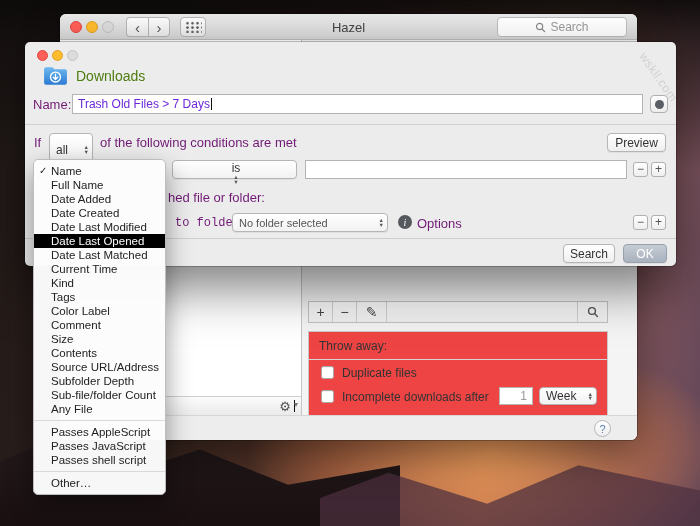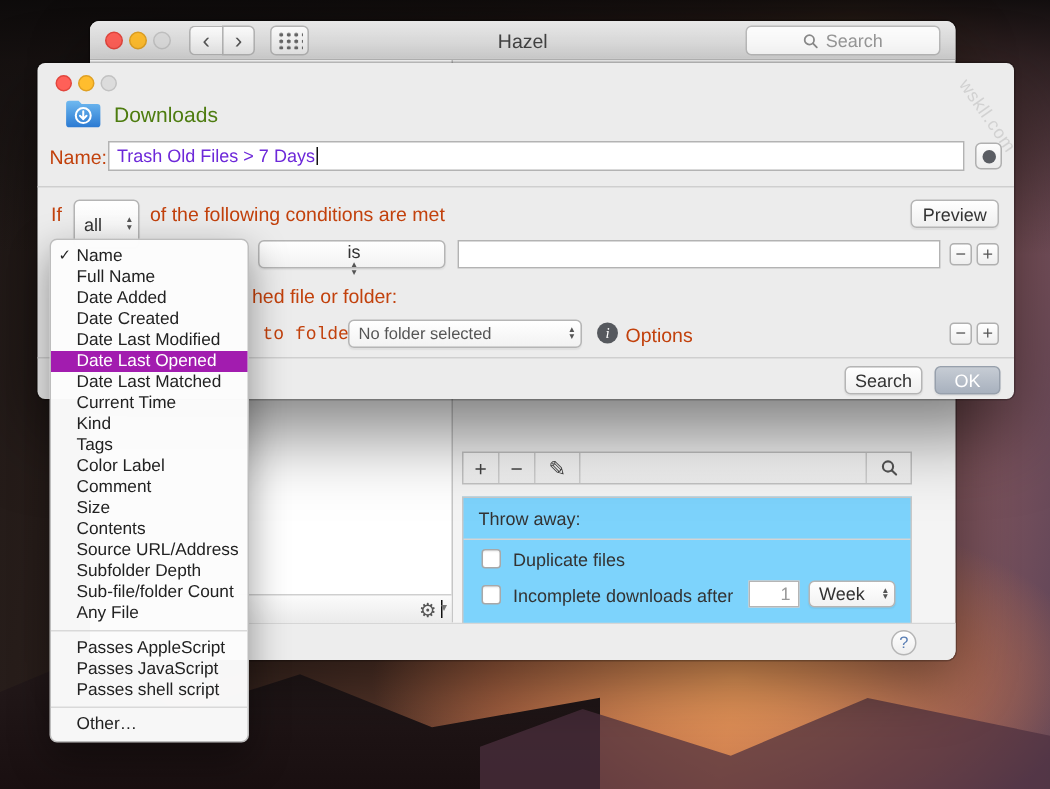--- a/index.html
+++ b/index.html
@@ -64,21 +64,21 @@
 
   .rules-toolbar { position:absolute; left:248px; top:287px; width:300px; height:22px;
       background:linear-gradient(#fdfdfd,#efefef); border:1px solid #c3c3c3; display:flex; }
   .seg { width:24px; height:100%; border-right:1px solid #cfcfcf; display:flex; align-items:center;
       justify-content:center; color:#444; font-size:14px; }
   .seg.wide { width:30px; }
   .seg.spacer { flex:1; border-right:none; }
   .seg.right { width:30px; border-right:none; border-left:1px solid #cfcfcf; }
 
   .throw-panel { position:absolute; left:248px; top:317px; width:300px; height:86px;
-      background:#7dd3fc; border:1px solid #c9c9c9; }
+      background:#ef4444; border:1px solid #c9c9c9; }
   .throw-header { position:absolute; left:10px; top:7px; font-size:12px; color:#333; }
   .throw-sep { position:absolute; left:0; right:0; top:27px; border-top:1px solid #d4d4d4; }
   .checkbox { position:absolute; width:13px; height:13px; background:#fff; border:1px solid #a8a8a8;
       border-radius:2.5px; box-shadow:inset 0 1px 1px rgba(0,0,0,.06); }
   .cb-label { position:absolute; font-size:12px; color:#333; }
   .mini-field { position:absolute; background:#fff; border:1px solid #b5b5b5; font-size:12px; color:#999;
       display:flex; align-items:center; justify-content:flex-end; padding:0 5px; }
 
   
   .btn { background:linear-gradient(#fff,#efefef); border:1px solid #b5b5b5; border-radius:4px;
@@ -89,40 +89,40 @@
       box-shadow:0 1px 1px rgba(0,0,0,.06); }
   .updown { display:flex; flex-direction:column; align-items:center; line-height:4.5px; font-size:5.5px; color:#555; }
   .roundsq { width:15px; height:15px; background:linear-gradient(#fff,#eee); border:1px solid #b0b0b0;
       border-radius:3px; color:#555; font-size:12px; line-height:13px; text-align:center; }
 
   
   .editor { left:25px; top:42px; width:651px; height:224px; background:#ececec; z-index:20;
       box-shadow:0 22px 50px rgba(0,0,0,.5), 0 0 0 1px rgba(0,0,0,.22); border-radius:5px; }
   .folder-icon { position:absolute; left:17px; top:20px; }
   .editor-title { position:absolute; left:51px; top:26px; font-size:14px; color:#4d7c0f; }
-  .label { position:absolute; font-size:13px; color:#c2410c; }
+  .label { position:absolute; font-size:13px; color:#701a75; }
   .field { position:absolute; background:#fff; border:1px solid #b3b3b3; }
   .name-text { font-size:12px; color:#6d28d9; padding-left:5px; line-height:18px; white-space:nowrap; }
   .caret { display:inline-block; width:1px; height:12px; background:#111; vertical-align:-2px; margin-left:1px; }
   .divider { position:absolute; left:0; right:0; border-top:1px solid #cfcfcf; }
   .info-circle { position:absolute; width:14px; height:14px; border-radius:50%; background:#56595e; color:#fff;
       font-size:10px; font-family:"Liberation Serif", serif; font-style:italic; display:flex; align-items:center;
       justify-content:center; }
   .ok-btn { background:linear-gradient(#c6ccd4,#a8b1be); border:1px solid #97a0ac; color:#fff; }
   .accessory { position:absolute; left:625px; top:53px; width:18px; height:18px; border-radius:4px;
       background:linear-gradient(#fdfdfd,#ececec); border:1px solid #b0b0b0; display:flex; align-items:center; justify-content:center; }
   .accessory .ball { width:9px; height:9px; border-radius:50%; background:#5a5d63; }
 
   
   .menu { position:absolute; left:33px; top:159px; width:133px; z-index:30; background:rgba(252,252,252,.98);
       border:1px solid #bdbdbd; border-radius:5px; padding:4px 0; box-shadow:0 10px 26px rgba(0,0,0,.4); }
   .menu-item { position:relative; height:14px; line-height:14px; font-size:11.5px; color:#222; padding-left:17px;
       white-space:nowrap; }
   .menu-item .chk { position:absolute; left:5px; top:0; font-size:10px; }
-  .menu-item.selected { background:#a21caf; color:#fff; }
+  .menu-item.selected { background:#000000; color:#fff; }
   .menu-sep { height:1px; background:#d9d9d9; margin:4px 0; }
 </style>
 </head>
 <body>
 
 <div class="screen">
   <div class="sky-dark"></div>
   <div class="mtn1"></div>
   <div class="mtn2"></div>
 

